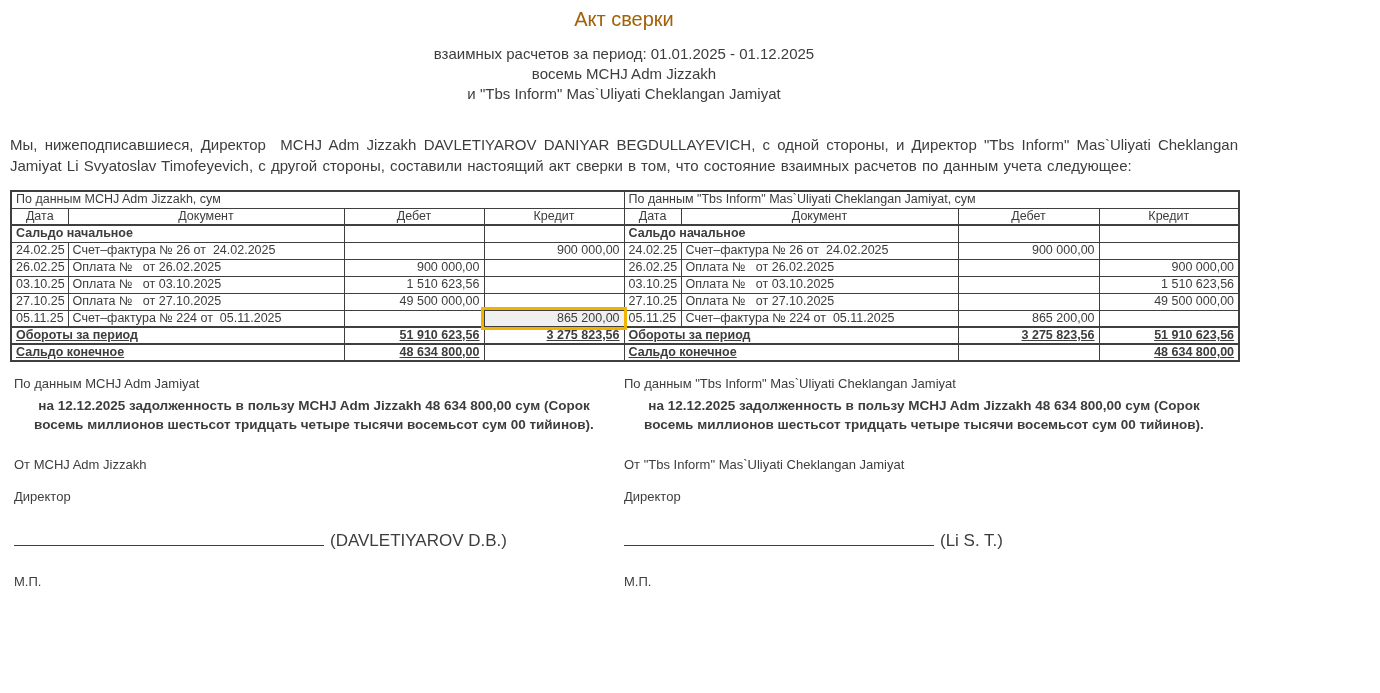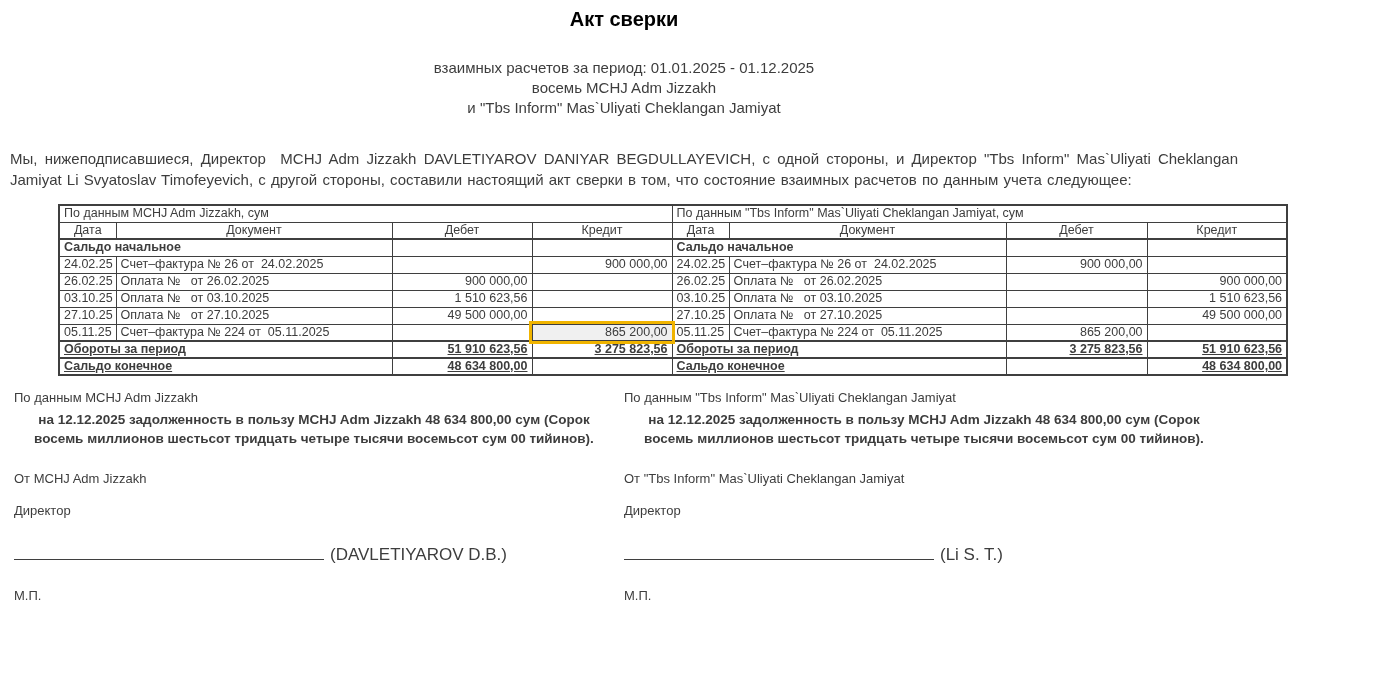--- a/index.html
+++ b/index.html
@@ -6,33 +6,33 @@
   html,body { background:#ffffff; }
   body {
     width:1380px; height:693px; position:relative; overflow:hidden;
     font-family:"Liberation Sans","DejaVu Sans",sans-serif;
     color:#3d3d3d;
   }
   .doc { position:absolute; left:10px; top:8px; width:1228px; }
 
   
   .doc-header { text-align:center; }
-  .doc-title { font-size:20px; font-weight:bold; line-height:23px; margin-bottom:27px; color:#000000; }
+  .doc-title { font-size:20px; font-weight:normal; line-height:23px; margin-bottom:13px; color:#a16207; }
   .sub { font-size:15px; line-height:20px; }
 
   
   .intro {
     margin-top:30px; font-size:15px; line-height:21px;
     text-align:justify; word-spacing:1px;
   }
 
   
   table.recon {
     margin-top:14px; width:1228px; border-collapse:collapse; table-layout:fixed;
-    font-size:12.5px; border:2px solid #3f3f3f;margin-left:48px;
+    font-size:12.5px; border:2px solid #3f3f3f;
   }
   table.recon td {
     border:1px solid #3f3f3f; height:17px; padding:0 4px;
     white-space:nowrap; overflow:hidden; line-height:15px; vertical-align:middle;
   }
   td.mid { border-left:2px solid #3f3f3f; }
   tr.colhead td { text-align:center; border-bottom:2px solid #3f3f3f; }
   td.c-num { text-align:right; }
   tr.bold td { font-weight:bold; }
   tr.heavy td { border-top:2px solid #3f3f3f;text-decoration:underline; }
@@ -166,21 +166,21 @@
       <td class="c-num"></td>
       <td colspan="2" class="mid">Сальдо конечное</td>
       <td class="c-num"></td>
       <td class="c-num">48 634 800,00</td>
     </tr>
   </tbody>
     </table>
 
   <div class="footer-grid">
     <div class="fcol-left">
-      <div class="f-bydata">По данным MCHJ Adm Jizzakh</div>
+      <div class="f-bydata">По данным MCHJ Adm Jamiyat</div>
       <div class="f-statement">на 12.12.2025 задолженность в пользу MCHJ Adm Jizzakh 48 634 800,00 сум (Сорок восемь миллионов шестьсот тридцать четыре тысячи восемьсот сум 00 тийинов).</div>
       <div class="f-from">От MCHJ Adm Jizzakh</div>
       <div class="f-director">Директор</div>
       <div class="f-sig">
         <span class="sig-line"></span><span>(DAVLETIYAROV D.B.)</span>
       </div>
       <div class="f-mp">М.П.</div>
     </div>
     <div class="fcol-right">
       <div class="f-bydata">По данным "Tbs Inform" Mas`Uliyati Cheklangan Jamiyat</div>

